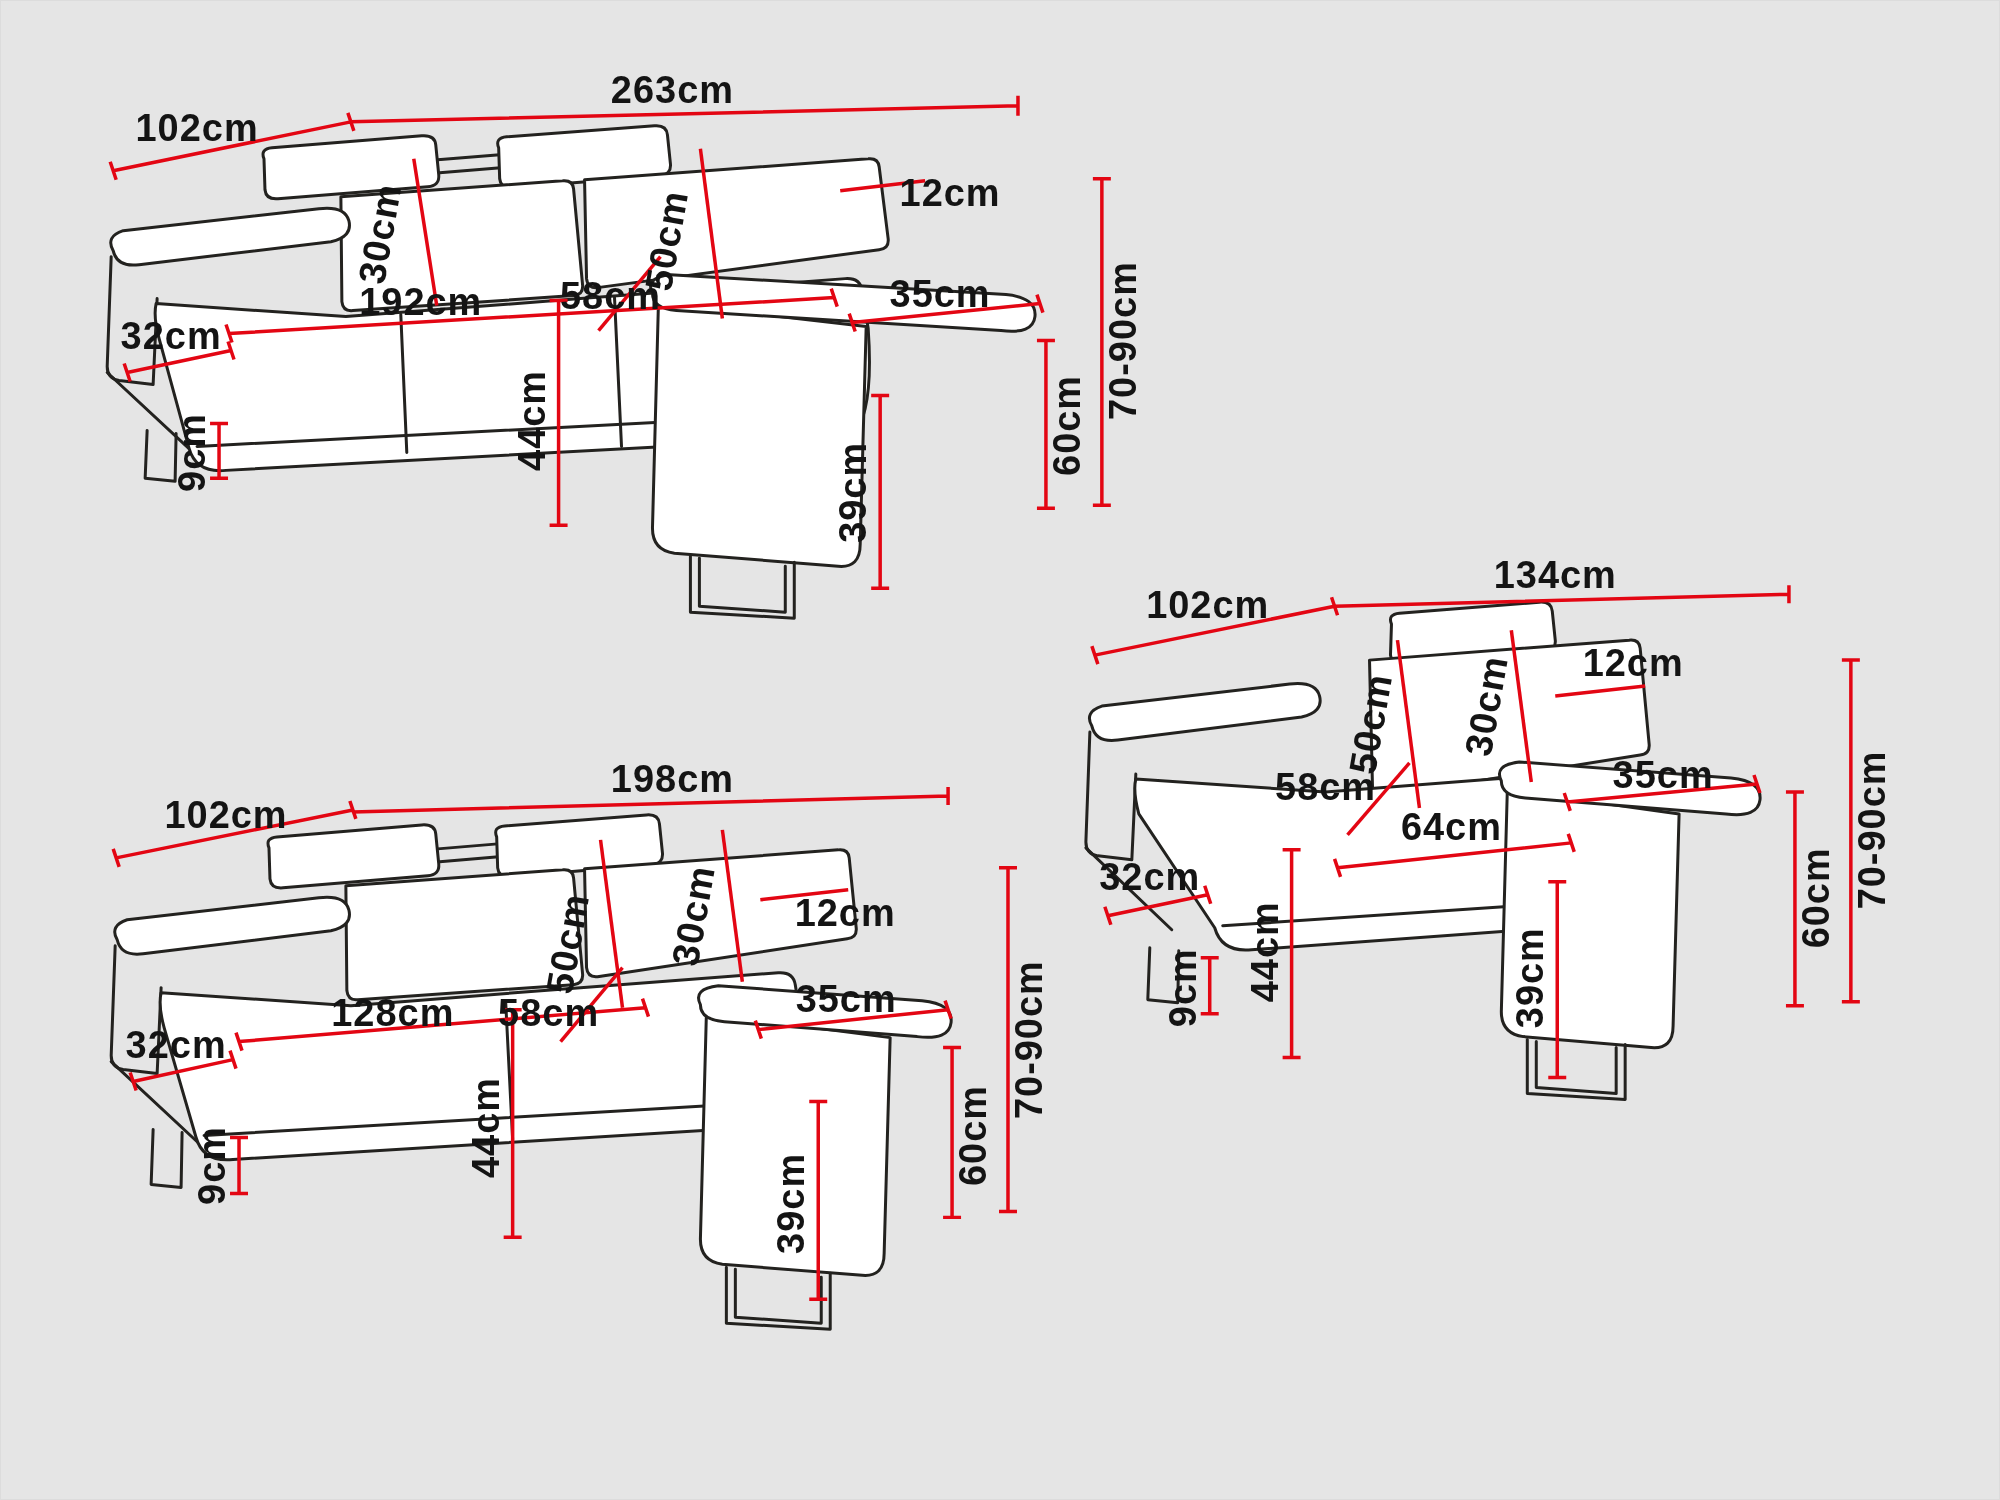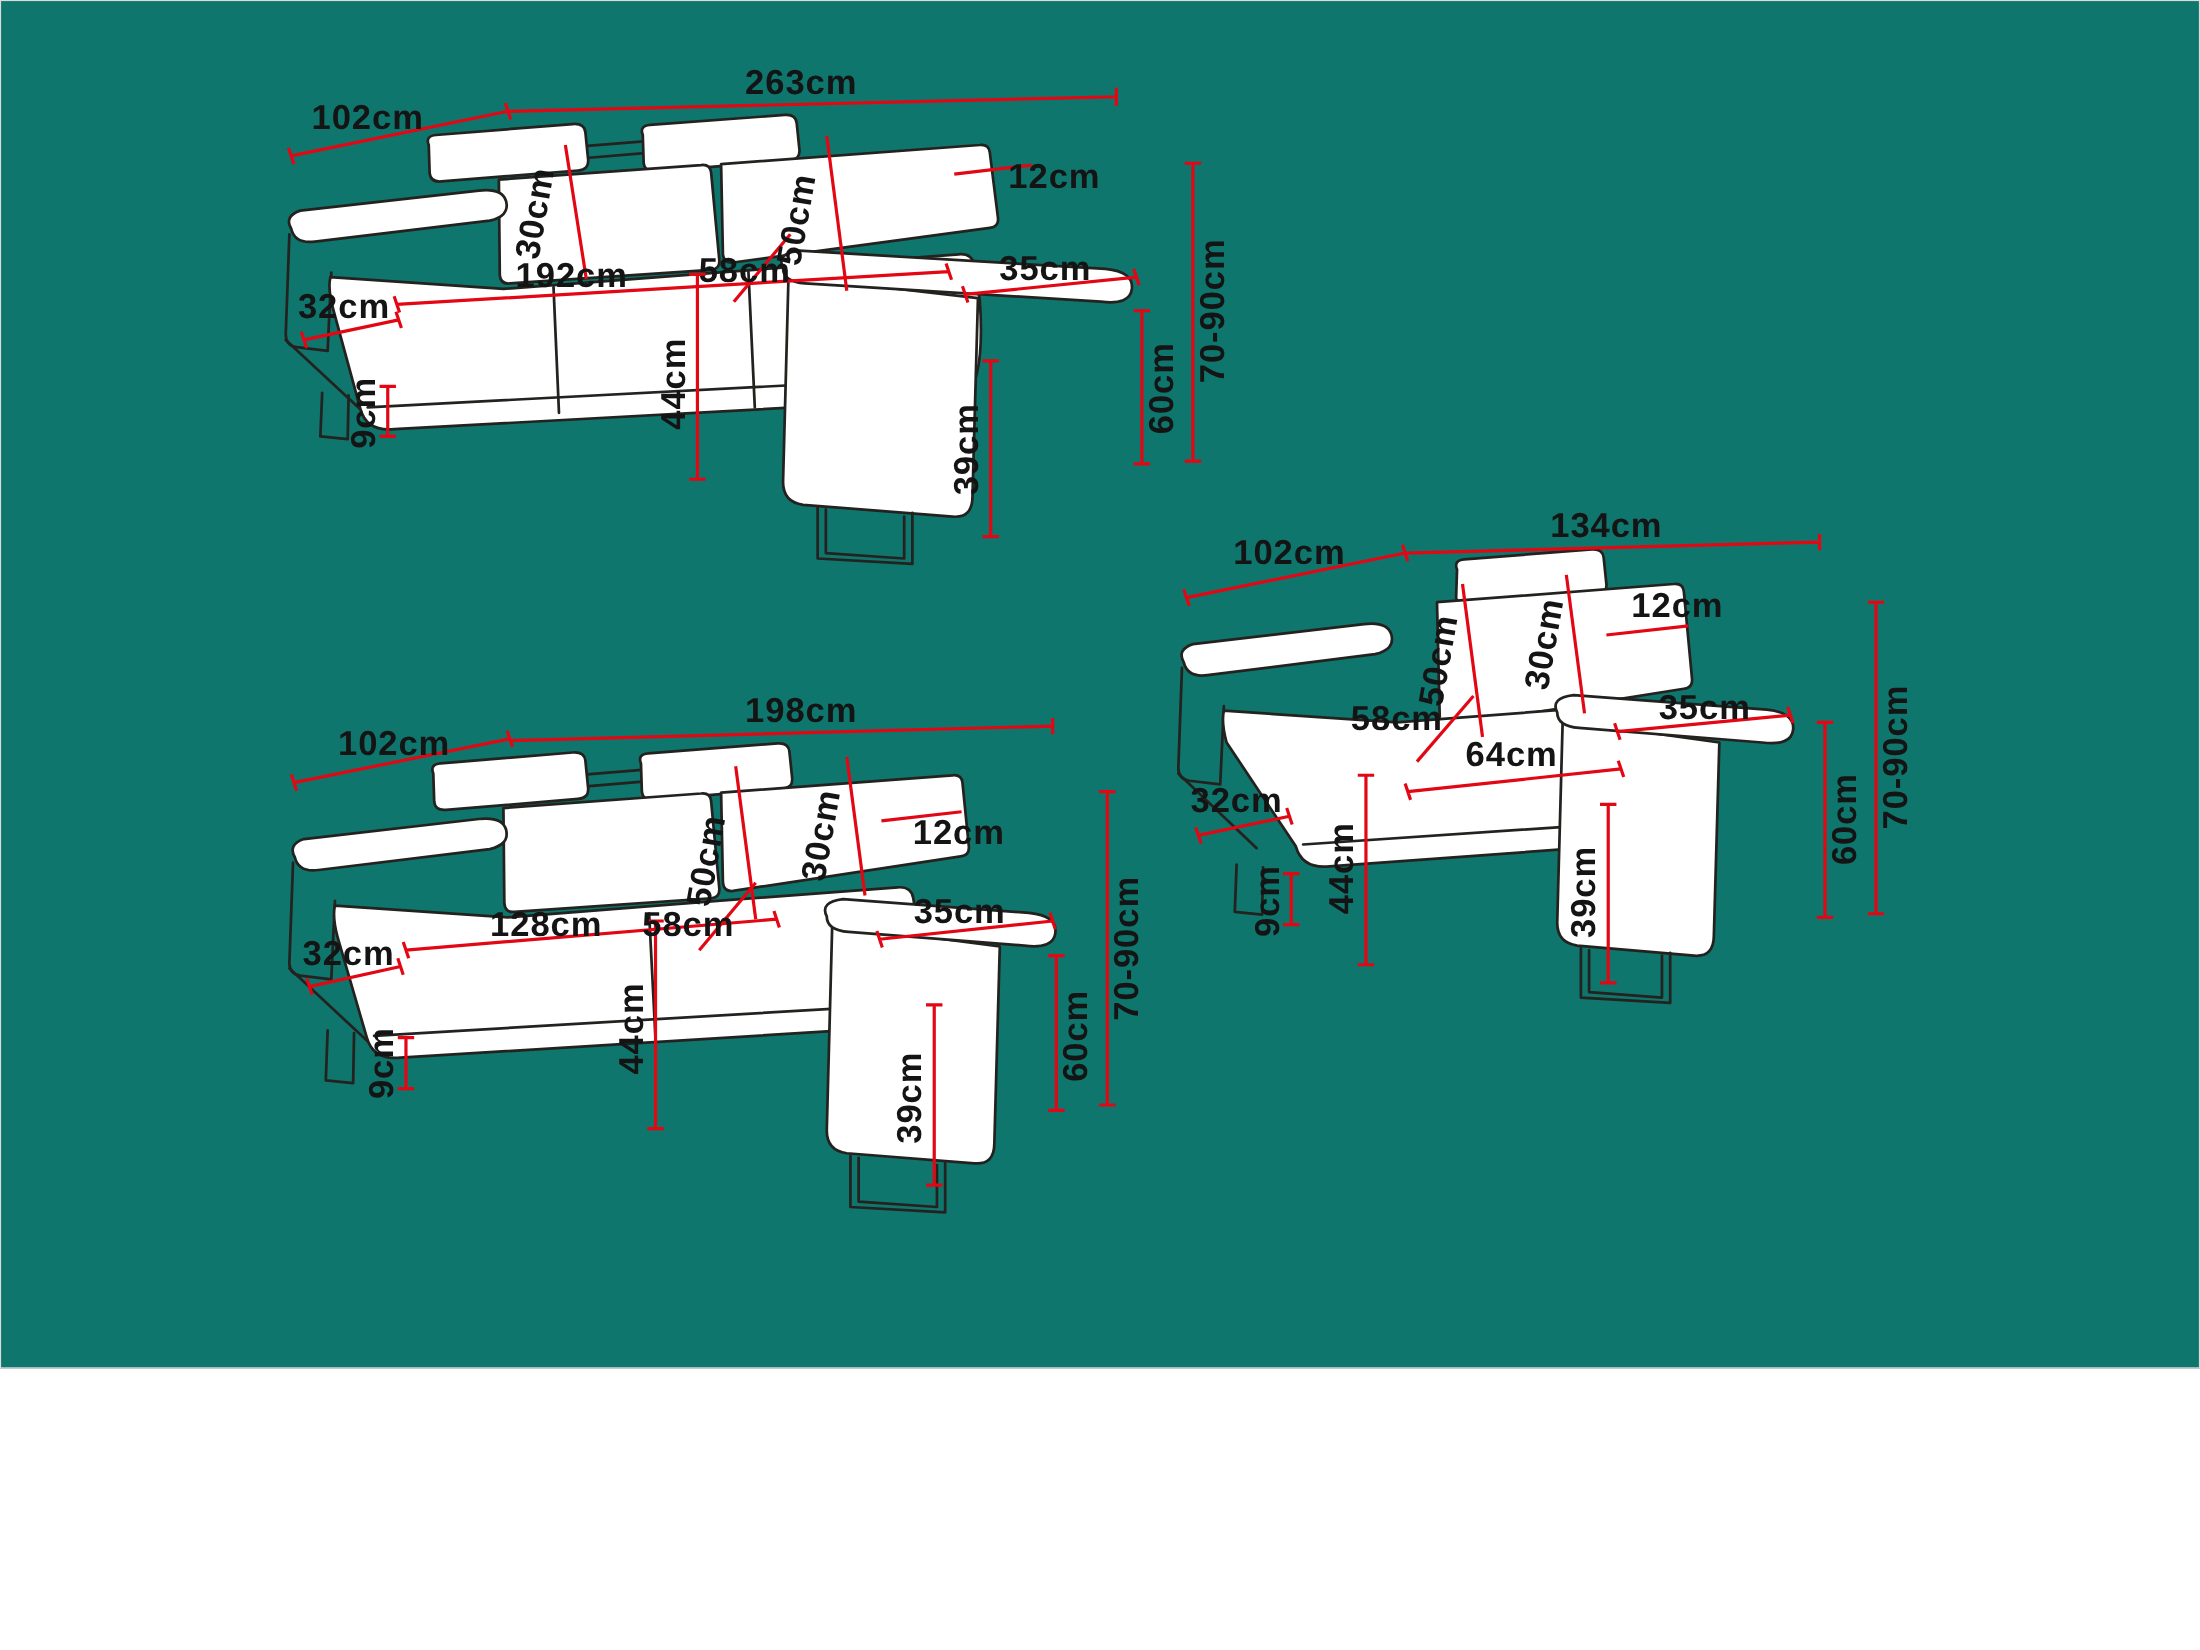--- a/index.html
+++ b/index.html
@@ -1,18 +1,18 @@
 <!DOCTYPE html>
 <html><head>
 <meta charset="utf-8">
 <title>Furniture dimensions diagram</title>
 <style>
   html,body{margin:0;padding:0;background:#ffffff;}
   body{width:2000px;height:1500px;overflow:hidden;}
-  .canvas{width:2000px;height:1244px;position:relative;background:#0f766e;border:1px solid #dcdcdc;box-sizing:border-box;}
+  .canvas{width:2000px;height:1500px;position:relative;background:#e5e5e5;border:1px solid #dcdcdc;box-sizing:border-box;}
   svg{display:block;width:100%;height:100%;}
   .sketch path{fill:none;stroke:#23221f;stroke-width:3;stroke-linecap:round;stroke-linejoin:round;}
   .sketch path.filled{fill:#ffffff;}
   .dims path{fill:none;stroke:#e30613;stroke-width:3.5;stroke-linecap:butt;stroke-linejoin:miter;}
   text.dlabel{font-family:"Liberation Sans", sans-serif;font-size:38px;font-weight:700;fill:#141414;text-anchor:middle;letter-spacing:1px;}
 </style>
 </head>
 <body>
 
 <div class="canvas">

